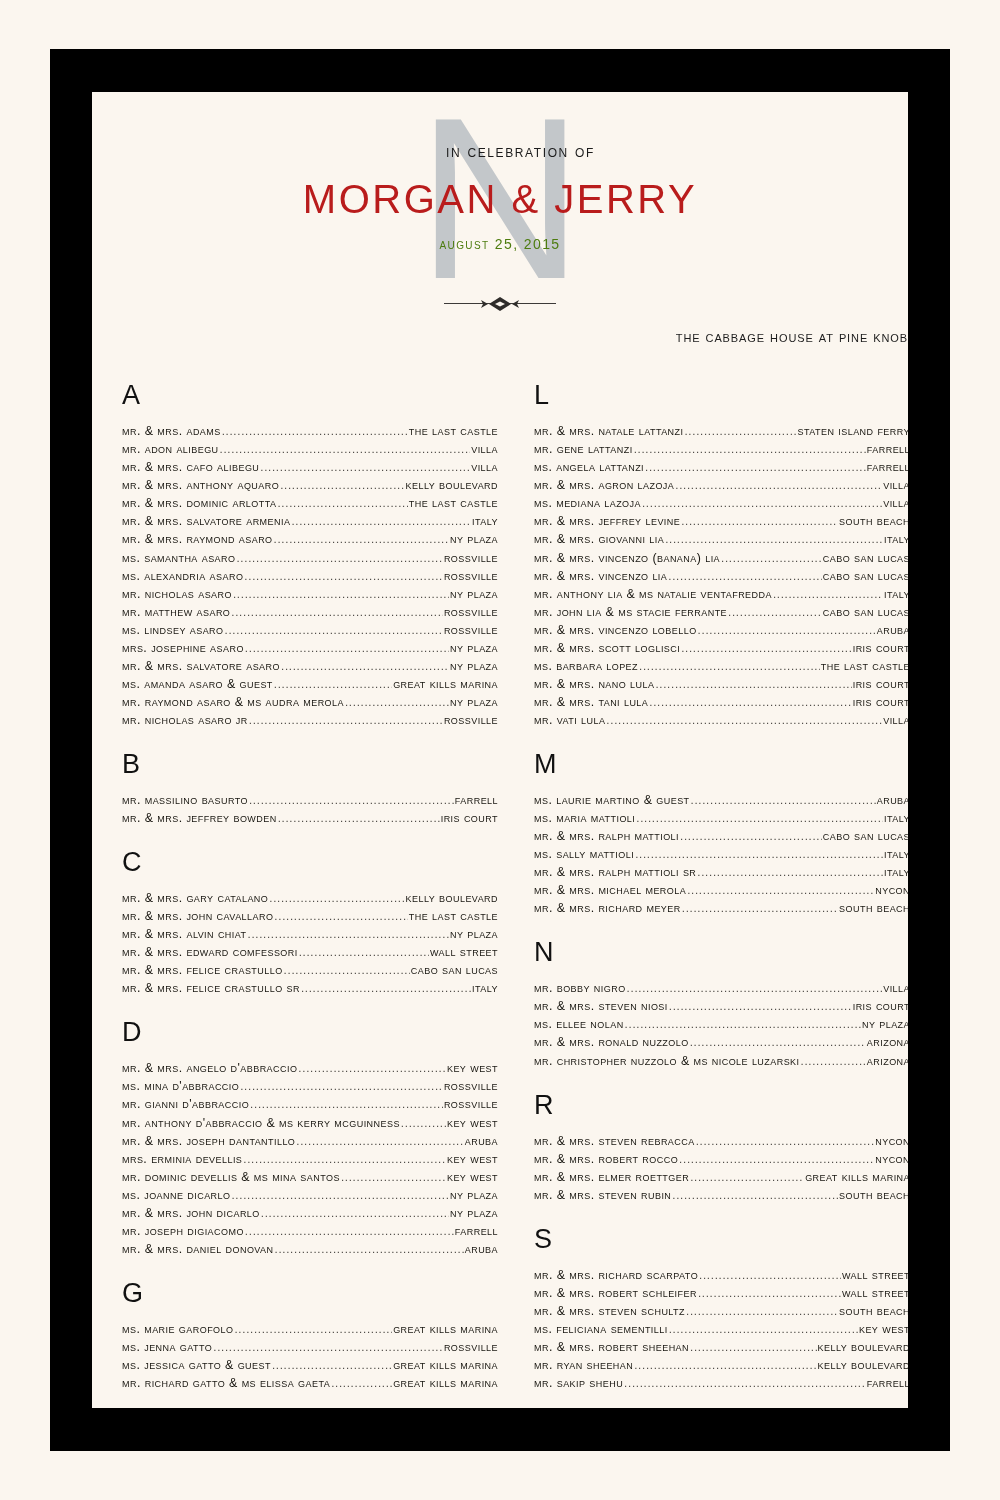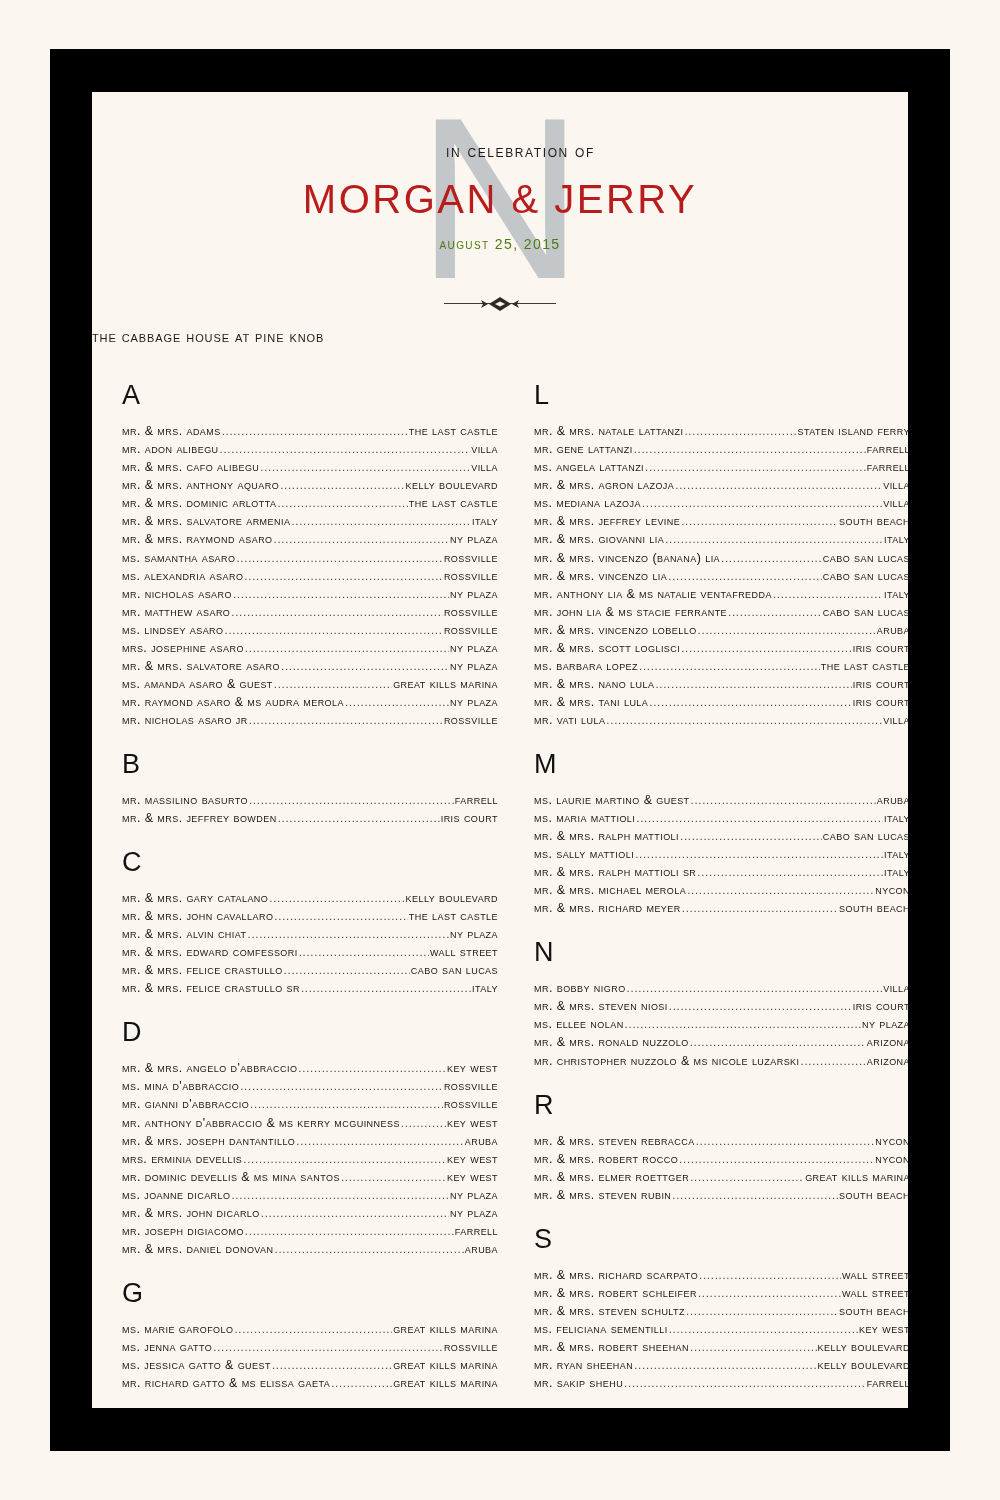--- a/index.html
+++ b/index.html
@@ -124,21 +124,21 @@
     width: 112px; height: 1px;
     background: #3c3a38;
   }
   .divider .orn {
     position: absolute;
     left: 50%; top: 0;
     transform: translateX(-50%);
   }
 
   .venue {
-    text-align: left;
+    text-align: right;
     font-size: 15px;
     letter-spacing: 0.9px;
     font-variant: small-caps;
     text-transform: lowercase;
     line-height: 1.48;
     color: #1c1c1c;
   }
 
   
   .columns {

